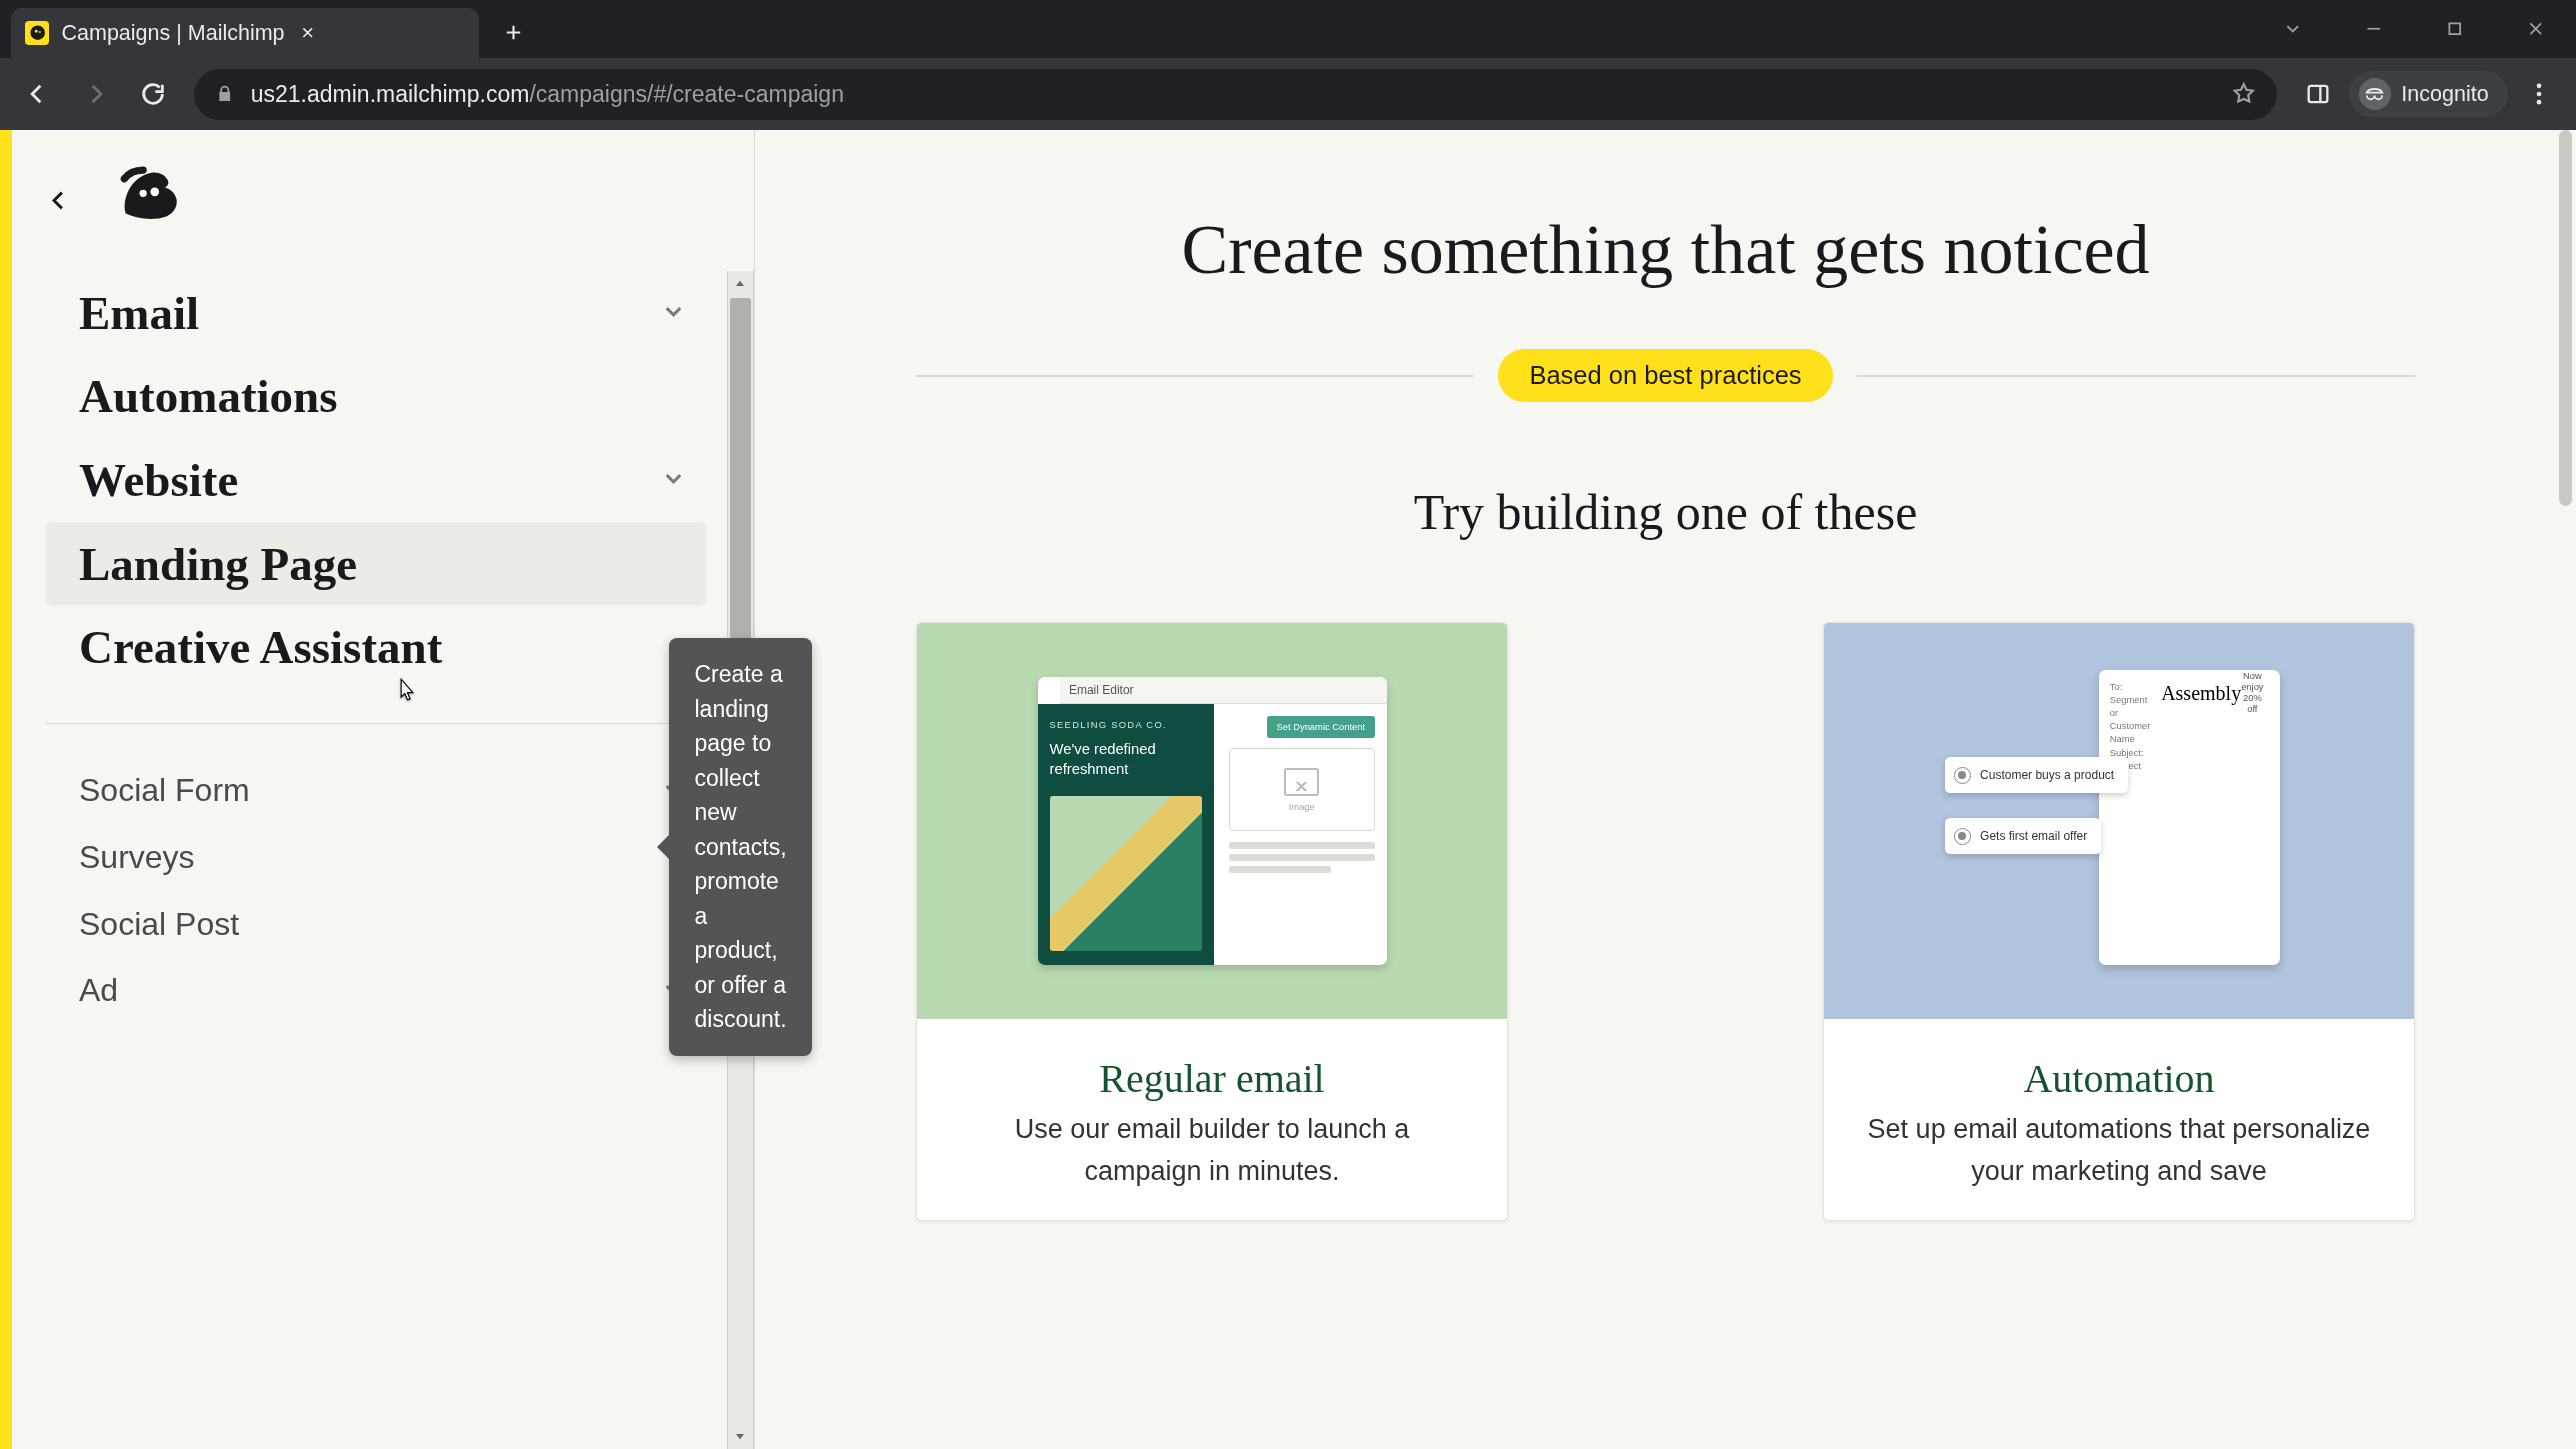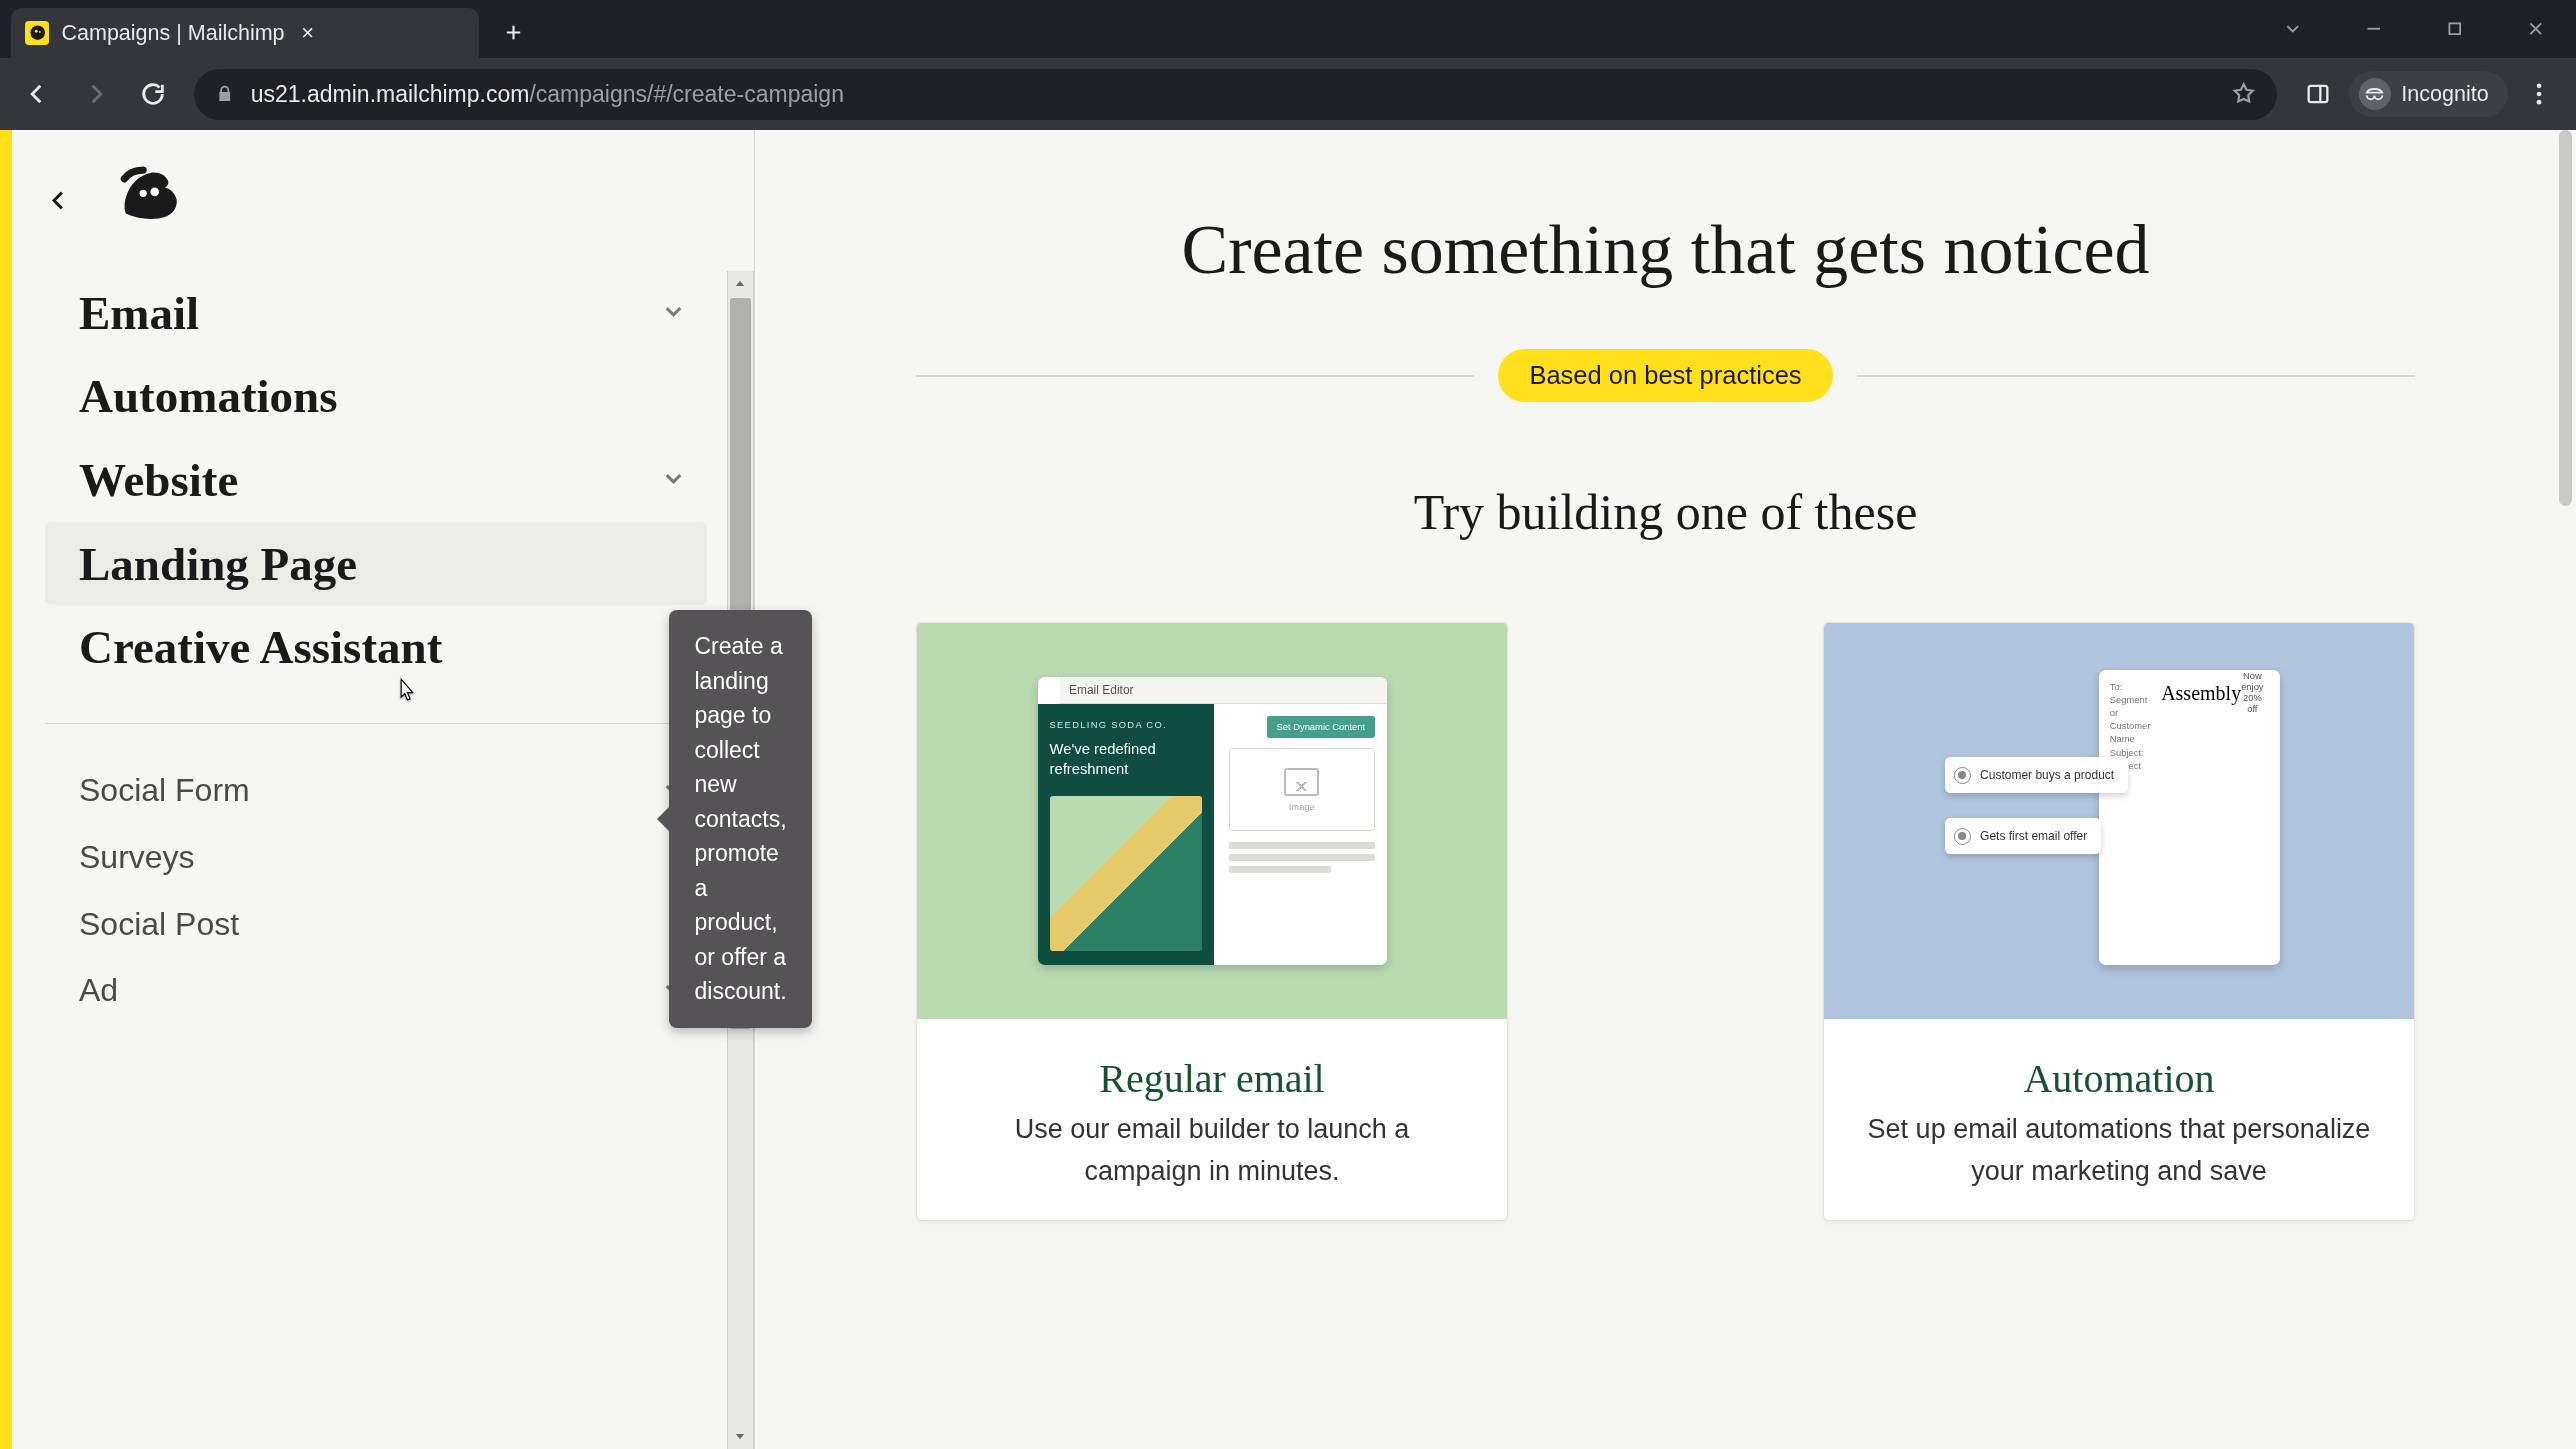--- a/index.html
+++ b/index.html
@@ -309,21 +309,21 @@
             </div>
           <div class="sb-thumb"></div>
           <div class="sb-arrow bot">
               <svg viewBox="0 0 24 24" fill="currentColor">
                 <path d="M12 17l-6-8h12z"></path>
               </svg>
             </div>
         </div>
       </div>
 
-      <div class="tooltip" style="left:657px;top:480px;">
+      <div class="tooltip" style="left:657px;top:508px;">
         <span>Create a landing page to collect new contacts, promote a product, or offer a discount.</span>
       </div>
 
       <div class="cursor" style="left:382px;top:547px;">
         <svg viewBox="0 0 24 32">
             <path d="M8 2v20l4-4 3 7 3-1-3-7h6L8 2z" fill="#fff" stroke="#000" stroke-width="1.3"></path>
           </svg>
       </div>
     </div>
 

